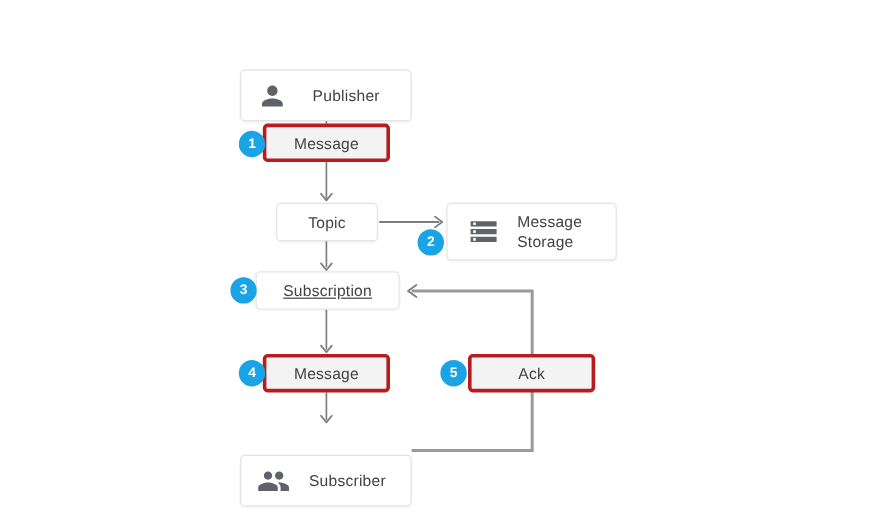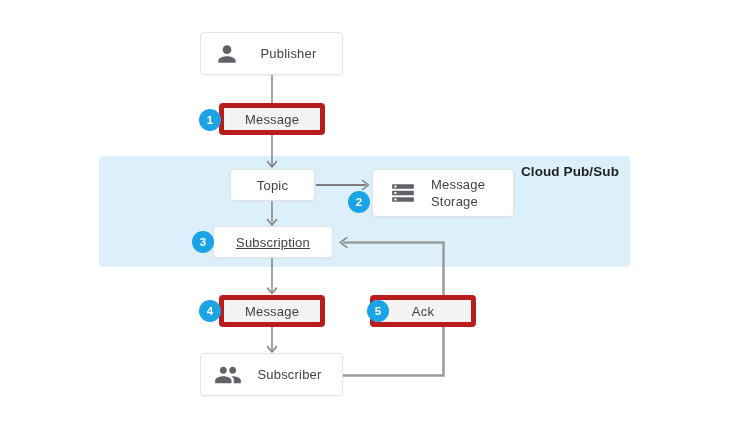--- a/index.html
+++ b/index.html
@@ -20,40 +20,37 @@
   .thin-line{stroke:var(--line,#7d7d7d);stroke-width:1.4;fill:none;}
   .mid-line{stroke:var(--line,#7d7d7d);stroke-width:1.8;fill:none;}
   .thick-line{stroke:var(--feedback-line,#9a9a9a);stroke-width:2.5;fill:none;}
   .chevron{stroke:var(--line,#7d7d7d);stroke-width:1.5;fill:none;stroke-linecap:round;stroke-linejoin:round;}
   .node{
     position:absolute;z-index:2;display:flex;align-items:center;justify-content:center;
     border-radius:4px;font-size:13px;color:var(--text,#424242);letter-spacing:.2px;
     box-sizing:border-box;
   }
   .white{background:#ffffff;border:1px solid var(--box-border,#e4e4e4);box-shadow:0 1px 2px rgba(0,0,0,.05);}
-  .gray{background:var(--box-gray,#f3f3f3);border:5px solid #b91c1c;}
-  .with-icon{justify-content:flex-start;padding-left:13px;gap:9px;}
+  .gray{background:var(--box-gray,#f3f3f3);border:3px solid #b91c1c;}
+  .with-icon{justify-content:flex-start;padding-left:13px;gap:9px;margin-top:26px;}
   .with-icon .lbl{flex:1;text-align:center;padding-right:14px;}
   .storage-node{justify-content:flex-start;padding-left:16px;gap:14px;}
   .storage-node .lbl{text-align:left;line-height:1.32;width:64px;}
   .icon{flex:0 0 auto;fill:var(--icon,#5f6368);}
   .badge{
     position:absolute;z-index:4;width:22px;height:22px;border-radius:50%;
     background:var(--badge,#1ba4e5);color:#ffffff;font-size:11.5px;font-weight:bold;
     display:flex;align-items:center;justify-content:center;
   }
 </style>
 </head>
 <body>
 
 <div class="stage">
 
-  <div class="band">
-    <div class="band-label">Cloud Pub/Sub</div>
-  </div>
 
   <svg class="connectors" width="736" height="429" viewBox="0 0 736 429">
 
     <line class="thin-line" x1="272" y1="75" x2="272" y2="103"></line>
 
     <line class="thin-line" x1="272" y1="135" x2="272" y2="165.5"></line>
     <path class="chevron" d="M267.5 161.5 L272 167 L276.5 161.5"></path>
 
     <line class="mid-line" x1="316" y1="185" x2="366" y2="185"></line>
     <path class="chevron" d="M362.5 180.5 L368.5 185 L362.5 189.5"></path>
@@ -98,21 +95,21 @@
   <div class="node white" style="left:213px;top:226px;width:120px;height:32px;text-decoration:underline;">
     <span class="lbl">Subscription</span>
   </div>
   <div class="badge" style="left:192px;top:231px;">3</div>
 
   <div class="node gray" style="left:219px;top:295px;width:106px;height:32px;">
     <span class="lbl">Message</span>
   </div>
   <div class="badge" style="left:199px;top:300px;">4</div>
 
-  <div class="node gray" style="left:370px;top:295px;width:106px;height:32px;">
+  <div class="node gray" style="left:390px;top:295px;width:106px;height:32px;">
     <span class="lbl">Ack</span>
   </div>
   <div class="badge" style="left:367px;top:300px;">5</div>
 
   <div class="node white with-icon" style="left:200px;top:353px;width:143px;height:43px;">
     <svg class="icon" width="28" height="28" viewBox="0 0 24 24">
       <path d="M16 11c1.66 0 2.99-1.34 2.99-3S17.66 5 16 5c-1.66 0-3 1.34-3 3s1.34 3 3 3zm-8 0c1.66 0 2.99-1.34 2.99-3S9.66 5 8 5C6.34 5 5 6.34 5 8s1.34 3 3 3zm0 2c-2.33 0-7 1.17-7 3.5V19h14v-2.5c0-2.33-4.67-3.5-7-3.5zm8 0c-.29 0-.62.02-.97.05 1.16.84 1.97 1.97 1.97 3.45V19h6v-2.5c0-2.33-4.67-3.5-7-3.5z"></path>
     </svg>
     <span class="lbl">Subscriber</span>
   </div>

